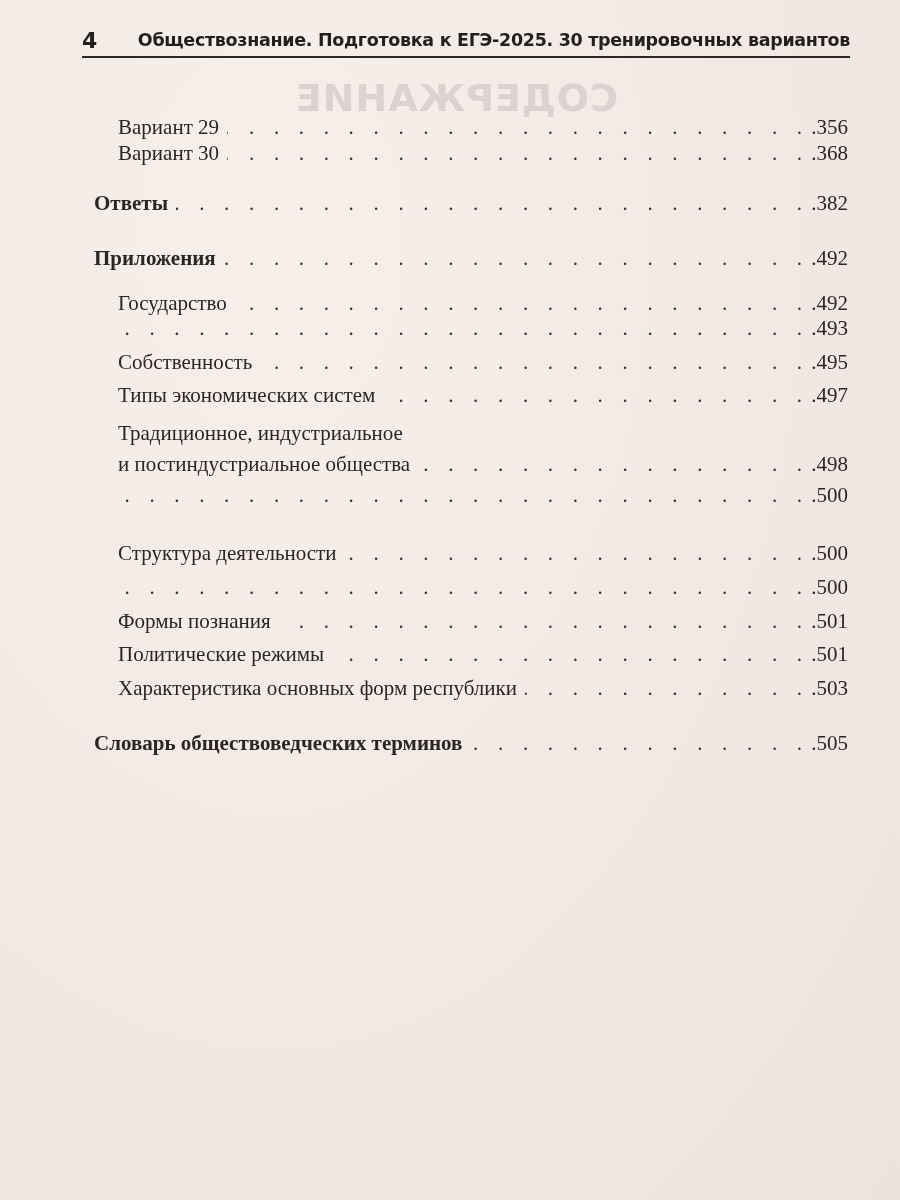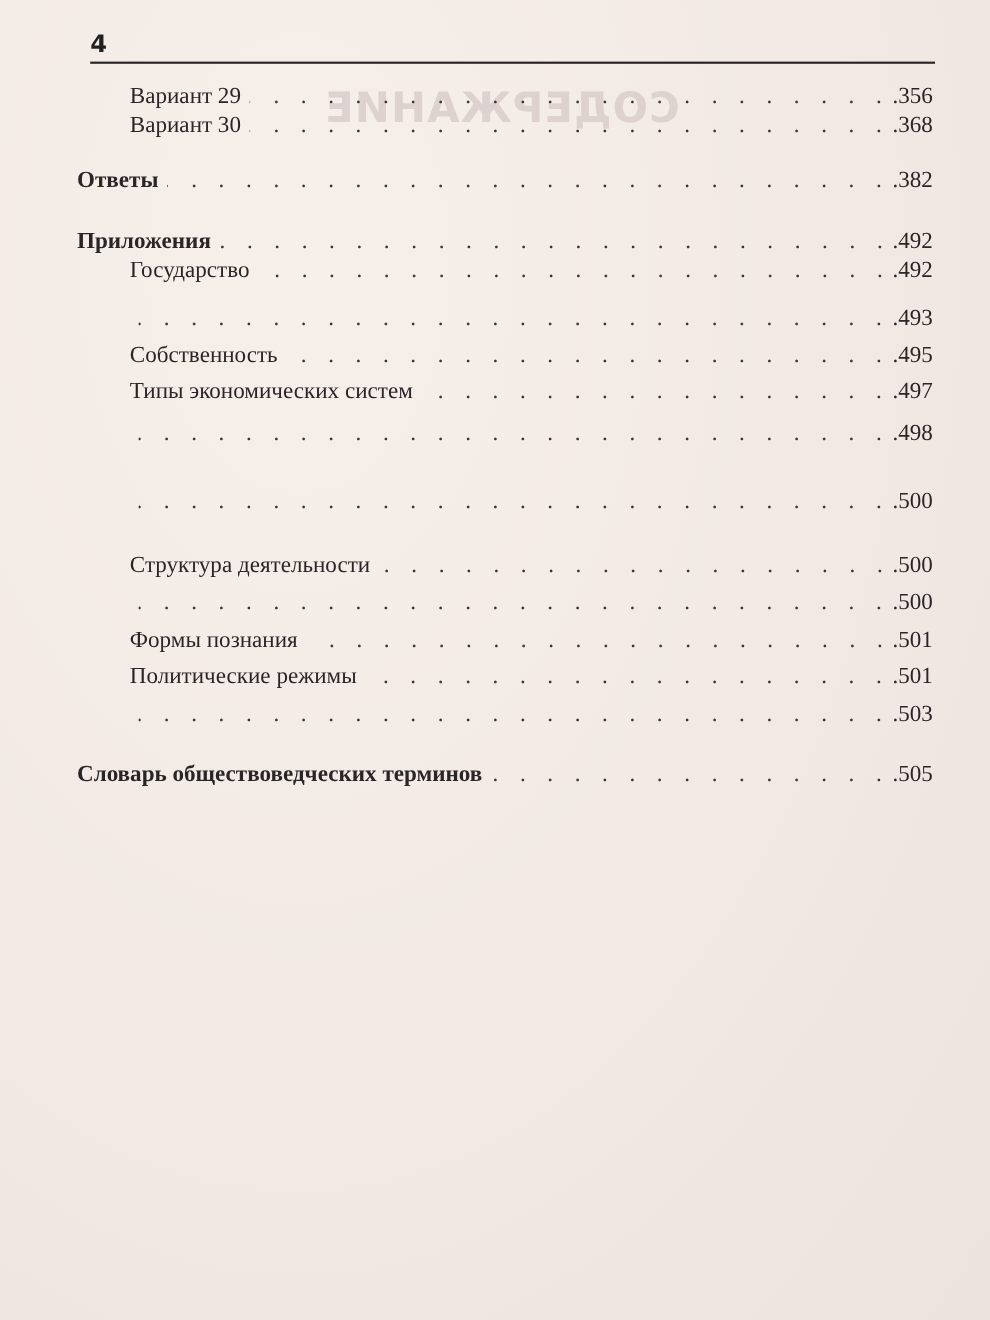--- a/index.html
+++ b/index.html
@@ -34,41 +34,43 @@
   .header .title {
     position: absolute; right: 0; top: 8px; font-size: 17.5px; color: #231f20;
     letter-spacing: -0.3px;
   }
   .toc { position: absolute; left: 0; top: 0; width: 900px; }
   .entry {
     position: absolute; right: 52px;
     display: flex; align-items: flex-end;
     font-family: "Liberation Serif", serif; font-size: 21px; color: #2a2526;
     line-height: 26px;
+    margin-top: 40px;
   }
-  .entry.lvl0 { left: 70px; font-weight: bold; }
+  .entry.lvl0 { left: 94px; font-weight: bold; }
   .entry.lvl1 { left: 118px; }
   .entry .label { white-space: pre-line; flex: 0 0 auto; }
   .entry .dots {
     flex: 1 1 auto; overflow: hidden; white-space: nowrap;
     margin: 0 2px 0 8px; letter-spacing: 7.2px; font-weight: normal;
     color: #3a3436; text-align: right; direction: rtl;
   }
   .entry .page-num { flex: 0 0 auto; font-weight: normal; }
 </style>
 </head>
 <body>
 
 <div class="page">
   <div class="ghost">
     <div class="ghost-title">СОДЕРЖАНИЕ</div>
   </div>
 
   <div class="header">
     <span class="num">4</span>
+    <span class="title">Обществознание. Подготовка к ЕГЭ-2025. 30 тренировочных вариантов</span>
   </div>
 
   <div class="toc">
     <div class="entry lvl1" style="top:74px">
       <span class="label">Вариант 29</span>
       <span class="dots">. . . . . . . . . . . . . . . . . . . . . . . . . . . . . . . . . . . . . . . . . . . . . . . . . . . . . . . . . . . . . . . . . . . . . . . . . . . . . . . . . . .</span>
       <span class="page-num">.356</span>
     </div>
     <div class="entry lvl1" style="top:100px">
       <span class="label">Вариант 30</span>
@@ -78,40 +80,42 @@
     <div class="entry lvl0" style="top:150px">
       <span class="label">Ответы</span>
       <span class="dots">. . . . . . . . . . . . . . . . . . . . . . . . . . . . . . . . . . . . . . . . . . . . . . . . . . . . . . . . . . . . . . . . . . . . . . . . . . . . . . . . . . .</span>
       <span class="page-num">.382</span>
     </div>
     <div class="entry lvl0" style="top:205px">
       <span class="label">Приложения</span>
       <span class="dots">. . . . . . . . . . . . . . . . . . . . . . . . . . . . . . . . . . . . . . . . . . . . . . . . . . . . . . . . . . . . . . . . . . . . . . . . . . . . . . . . . . .</span>
       <span class="page-num">.492</span>
     </div>
-    <div class="entry lvl1" style="top:232px">
+    <div class="entry lvl1" style="top:250px">
       <span class="label">Государство</span>
       <span class="dots">. . . . . . . . . . . . . . . . . . . . . . . . . . . . . . . . . . . . . . . . . . . . . . . . . . . . . . . . . . . . . . . . . . . . . . . . . . . . . . . . . . .</span>
       <span class="page-num">.492</span>
     </div>
     <div class="entry lvl1" style="top:275px">
       <span class="dots">. . . . . . . . . . . . . . . . . . . . . . . . . . . . . . . . . . . . . . . . . . . . . . . . . . . . . . . . . . . . . . . . . . . . . . . . . . . . . . . . . . .</span>
       <span class="page-num">.493</span>
     </div>
     <div class="entry lvl1" style="top:309px">
       <span class="label">Собственность</span>
       <span class="dots">. . . . . . . . . . . . . . . . . . . . . . . . . . . . . . . . . . . . . . . . . . . . . . . . . . . . . . . . . . . . . . . . . . . . . . . . . . . . . . . . . . .</span>
       <span class="page-num">.495</span>
     </div>
     <div class="entry lvl1" style="top:342px">
       <span class="label">Типы экономических систем</span>
       <span class="dots">. . . . . . . . . . . . . . . . . . . . . . . . . . . . . . . . . . . . . . . . . . . . . . . . . . . . . . . . . . . . . . . . . . . . . . . . . . . . . . . . . . .</span>
       <span class="page-num">.497</span>
     </div>
     <div class="entry lvl1" style="top:378px; line-height:31px">
+      <span class="label">Традиционное, индустриальное
+и постиндустриальное общества</span>
       <span class="dots">. . . . . . . . . . . . . . . . . . . . . . . . . . . . . . . . . . . . . . . . . . . . . . . . . . . . . . . . . . . . . . . . . . . . . . . . . . . . . . . . . . .</span>
       <span class="page-num">.498</span>
     </div>
     <div class="entry lvl1" style="top:440px; line-height:31px">
       <span class="dots">. . . . . . . . . . . . . . . . . . . . . . . . . . . . . . . . . . . . . . . . . . . . . . . . . . . . . . . . . . . . . . . . . . . . . . . . . . . . . . . . . . .</span>
       <span class="page-num">.500</span>
     </div>
     <div class="entry lvl1" style="top:500px">
       <span class="label">Структура деятельности</span>
       <span class="dots">. . . . . . . . . . . . . . . . . . . . . . . . . . . . . . . . . . . . . . . . . . . . . . . . . . . . . . . . . . . . . . . . . . . . . . . . . . . . . . . . . . .</span>
@@ -125,20 +129,21 @@
       <span class="label">Формы познания</span>
       <span class="dots">. . . . . . . . . . . . . . . . . . . . . . . . . . . . . . . . . . . . . . . . . . . . . . . . . . . . . . . . . . . . . . . . . . . . . . . . . . . . . . . . . . .</span>
       <span class="page-num">.501</span>
     </div>
     <div class="entry lvl1" style="top:601px">
       <span class="label">Политические режимы</span>
       <span class="dots">. . . . . . . . . . . . . . . . . . . . . . . . . . . . . . . . . . . . . . . . . . . . . . . . . . . . . . . . . . . . . . . . . . . . . . . . . . . . . . . . . . .</span>
       <span class="page-num">.501</span>
     </div>
     <div class="entry lvl1" style="top:635px">
+      <span class="label">Характеристика основных форм республики</span>
       <span class="dots">. . . . . . . . . . . . . . . . . . . . . . . . . . . . . . . . . . . . . . . . . . . . . . . . . . . . . . . . . . . . . . . . . . . . . . . . . . . . . . . . . . .</span>
       <span class="page-num">.503</span>
     </div>
     <div class="entry lvl0" style="top:690px">
       <span class="label">Словарь обществоведческих терминов</span>
       <span class="dots">. . . . . . . . . . . . . . . . . . . . . . . . . . . . . . . . . . . . . . . . . . . . . . . . . . . . . . . . . . . . . . . . . . . . . . . . . . . . . . . . . . .</span>
       <span class="page-num">.505</span>
     </div>
   </div>
 </div>

